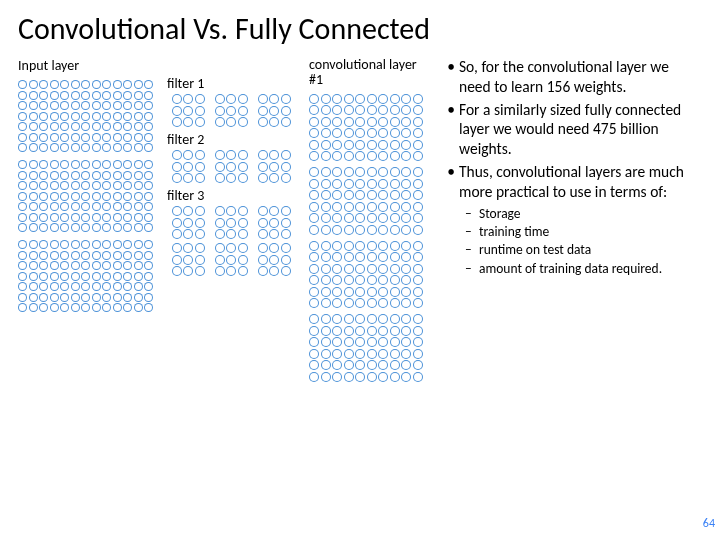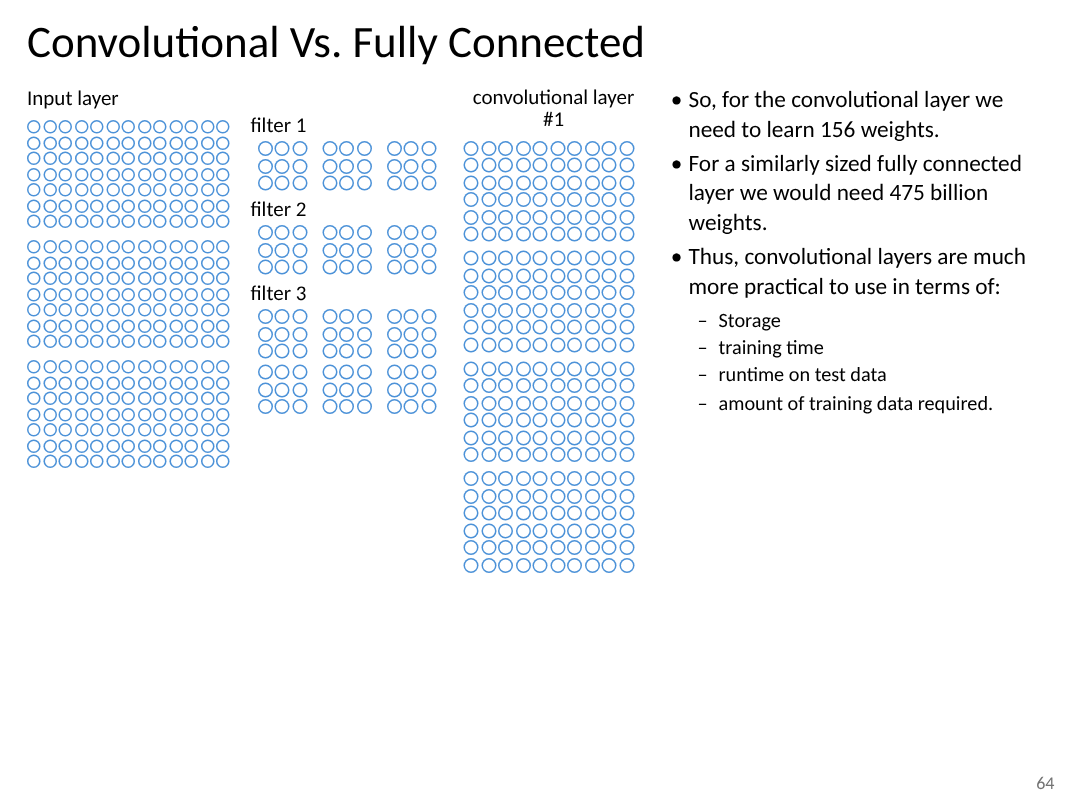--- a/index.html
+++ b/index.html
@@ -38,42 +38,41 @@
   .filter-block .lbl {
     font-size: 14px;
     margin-bottom: 2px;
   }
   .conv-col {
     width: 120px;
     padding-top: 4px;
   }
   .conv-col .lbl {
     font-size: 14px;
-    text-align: center;
     line-height: 1.1;
     margin-bottom: 6px;
   }
   .text-col {
     flex: 1;
     padding-top: 4px;
     font-size: 15.5px;
     line-height: 1.28;
   }
   .text-col ul.main { list-style: none; padding-left: 0; }
   .text-col ul.main > li { display: flex; margin-bottom: 3px; }
   .text-col ul.main > li .bu { flex: 0 0 16px; text-align: center; }
   .text-col ul.sub { list-style: none; padding-left: 22px; font-size: 13.5px; }
   .text-col ul.sub > li { display: flex; margin-bottom: 1px; }
   .text-col ul.sub > li .dash { flex: 0 0 14px; }
   .slidenum {
     position: absolute;
-    right: 17px;
+    right: 5px;
     bottom: 10px;
     font-size: 12px;
-    color: #737373;
+    color: #3b82f6;
   }
   
   .grid { display: grid; gap: 1.5px; }
   .grid .c {
     border: 1px solid rgba(0,100,200,0.7);
     border-radius: 50%;
     background: #fff;
   }
   .grid.big { grid-template-columns: repeat(13, 9px); grid-auto-rows: 9px; margin-bottom: 8px; }
   .grid.big .c { width: 9px; height: 9px; }

